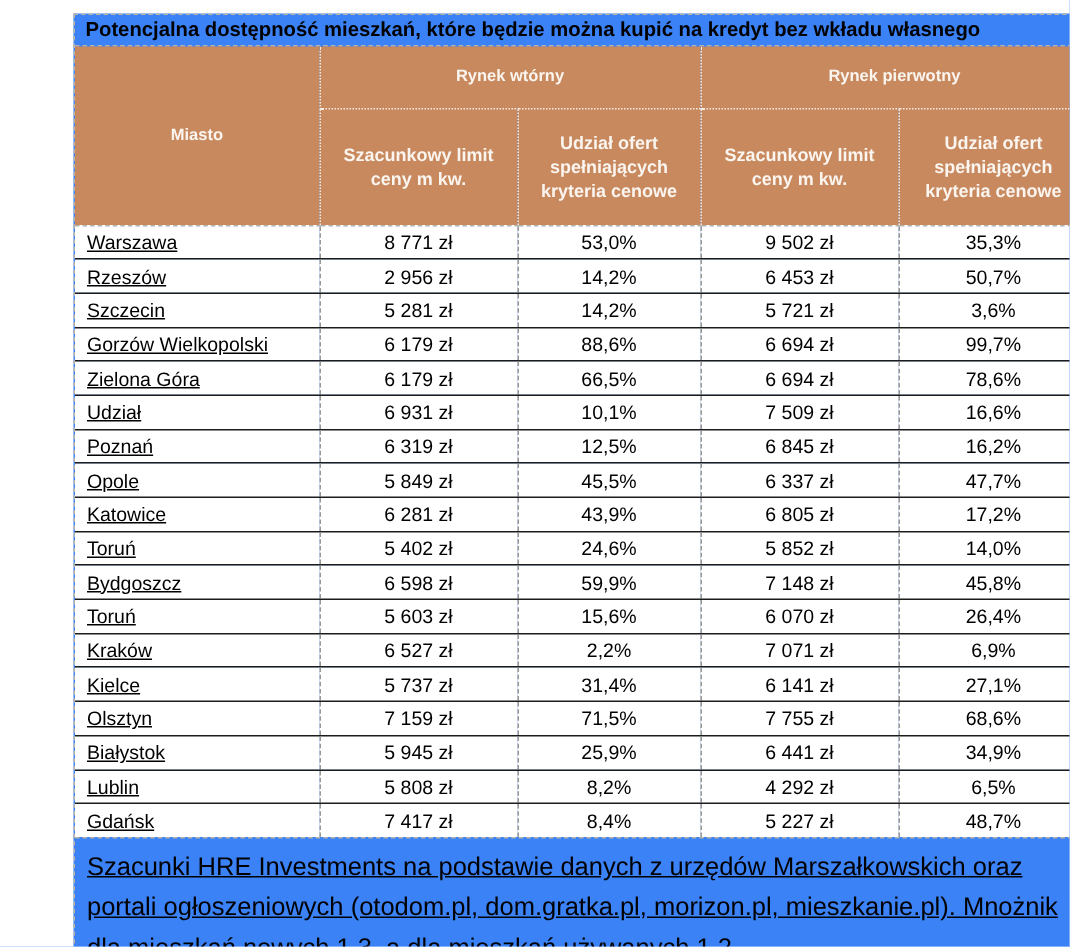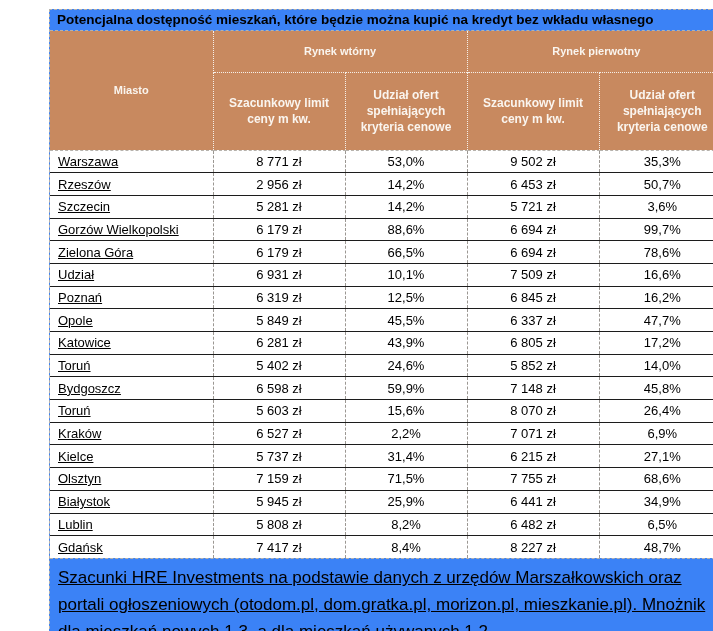--- a/index.html
+++ b/index.html
@@ -176,62 +176,62 @@
           <td class="city">Bydgoszcz</td>
           <td>6 598 zł</td>
           <td>59,9%</td>
           <td>7 148 zł</td>
           <td>45,8%</td>
         </tr>
         <tr>
           <td class="city">Toruń</td>
           <td>5 603 zł</td>
           <td>15,6%</td>
-          <td>8 070 zł</td>
+          <td>6 070 zł</td>
           <td>26,4%</td>
         </tr>
         <tr>
           <td class="city">Kraków</td>
           <td>6 527 zł</td>
           <td>2,2%</td>
           <td>7 071 zł</td>
           <td>6,9%</td>
         </tr>
         <tr>
           <td class="city">Kielce</td>
           <td>5 737 zł</td>
           <td>31,4%</td>
-          <td>6 215 zł</td>
+          <td>6 141 zł</td>
           <td>27,1%</td>
         </tr>
         <tr>
           <td class="city">Olsztyn</td>
           <td>7 159 zł</td>
           <td>71,5%</td>
           <td>7 755 zł</td>
           <td>68,6%</td>
         </tr>
         <tr>
           <td class="city">Białystok</td>
           <td>5 945 zł</td>
           <td>25,9%</td>
           <td>6 441 zł</td>
           <td>34,9%</td>
         </tr>
         <tr>
           <td class="city">Lublin</td>
           <td>5 808 zł</td>
           <td>8,2%</td>
-          <td>6 482 zł</td>
+          <td>4 292 zł</td>
           <td>6,5%</td>
         </tr>
         <tr>
           <td class="city">Gdańsk</td>
           <td>7 417 zł</td>
           <td>8,4%</td>
-          <td>8 227 zł</td>
+          <td>5 227 zł</td>
           <td>48,7%</td>
         </tr>
       </tbody>
   </table>
 
   <div class="footer">Szacunki HRE Investments na podstawie danych z urzędów Marszałkowskich oraz portali ogłoszeniowych (otodom.pl, dom.gratka.pl, morizon.pl, mieszkanie.pl). Mnożnik dla mieszkań nowych 1,3, a dla mieszkań używanych 1,2.</div>
 </div>
 
 </body></html>

